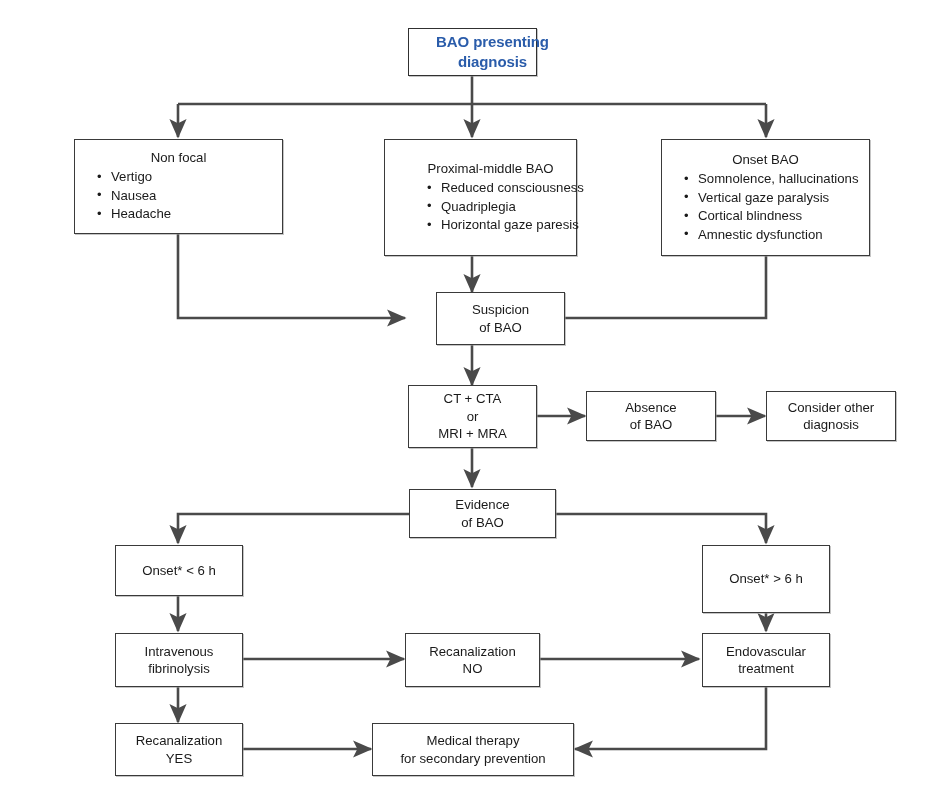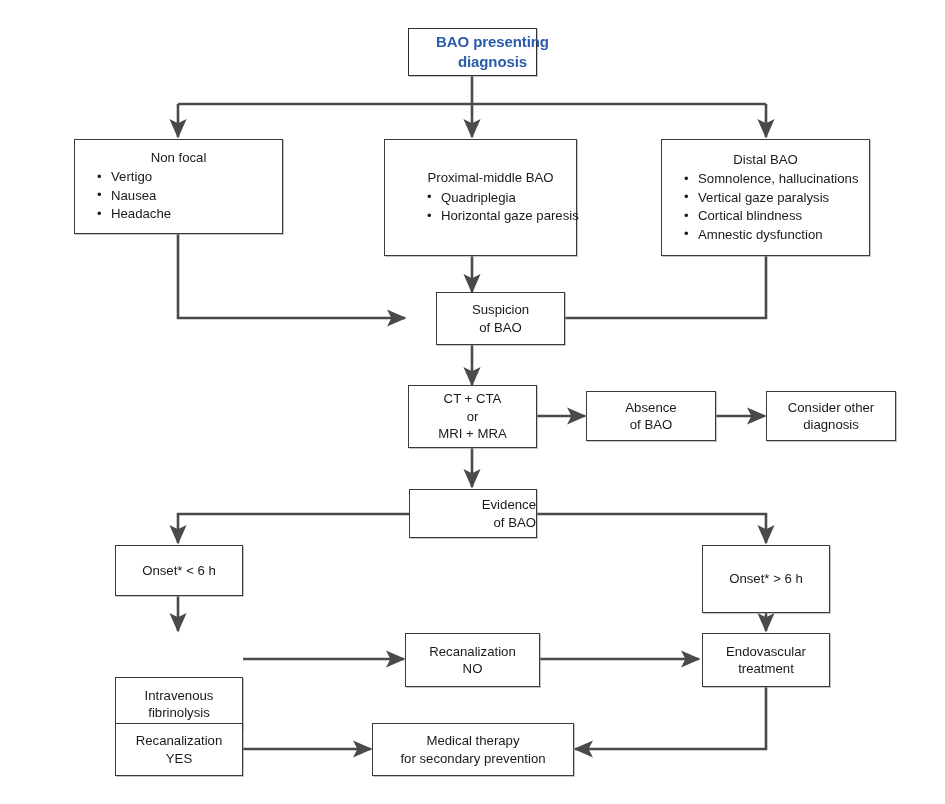--- a/index.html
+++ b/index.html
@@ -145,27 +145,28 @@
     <ul class="bullets">
       <li>Vertigo</li>
       <li>Nausea</li>
       <li>Headache</li>
     </ul>
   </div>
 
   <div class="node" style="left:384px; top:139px; width:193px; height:117px;padding-left:20px;">
     <div class="title">Proximal-middle BAO</div>
     <ul class="bullets">
+      <li>Reduced consciousness</li>
       <li>Quadriplegia</li>
       <li>Horizontal gaze paresis</li>
     </ul>
   </div>
 
   <div class="node" style="left:661px; top:139px; width:209px; height:117px;">
-    <div class="title">Distal BAO</div>
+    <div class="title">Onset BAO</div>
     <ul class="bullets">
       <li>Somnolence, hallucinations</li>
       <li>Vertical gaze paralysis</li>
       <li>Cortical blindness</li>
       <li>Amnestic dysfunction</li>
     </ul>
   </div>
 
   <div class="node center" style="left:408px; top:292px; width:129px; height:53px;margin-left:28px;">
     <div class="line">Suspicion</div>
@@ -181,34 +182,34 @@
   <div class="node center" style="left:586px; top:391px; width:130px; height:50px;">
     <div class="line">Absence</div>
     <div class="line">of BAO</div>
   </div>
 
   <div class="node center" style="left:766px; top:391px; width:130px; height:50px;">
     <div class="line">Consider other</div>
     <div class="line">diagnosis</div>
   </div>
 
-  <div class="node center" style="left:409px; top:489px; width:128px; height:49px;align-items:flex-end;">
+  <div class="node center" style="left:409px; top:489px; width:147px; height:49px;">
     <div class="line">Evidence</div>
     <div class="line">of BAO</div>
   </div>
 
   <div class="node center" style="left:115px; top:545px; width:128px; height:51px;">
     <div class="line">Onset* &lt; 6 h</div>
   </div>
 
   <div class="node center" style="left:702px; top:545px; width:128px; height:68px;">
     <div class="line">Onset* &gt; 6 h</div>
   </div>
 
-  <div class="node center" style="left:115px; top:633px; width:128px; height:54px;margin-top:44px;">
+  <div class="node center" style="left:115px; top:633px; width:128px; height:54px;">
     <div class="line">Intravenous</div>
     <div class="line">fibrinolysis</div>
   </div>
 
   <div class="node center" style="left:405px; top:633px; width:135px; height:54px;">
     <div class="line">Recanalization</div>
     <div class="line">NO</div>
   </div>
 
   <div class="node center" style="left:702px; top:633px; width:128px; height:54px;">

